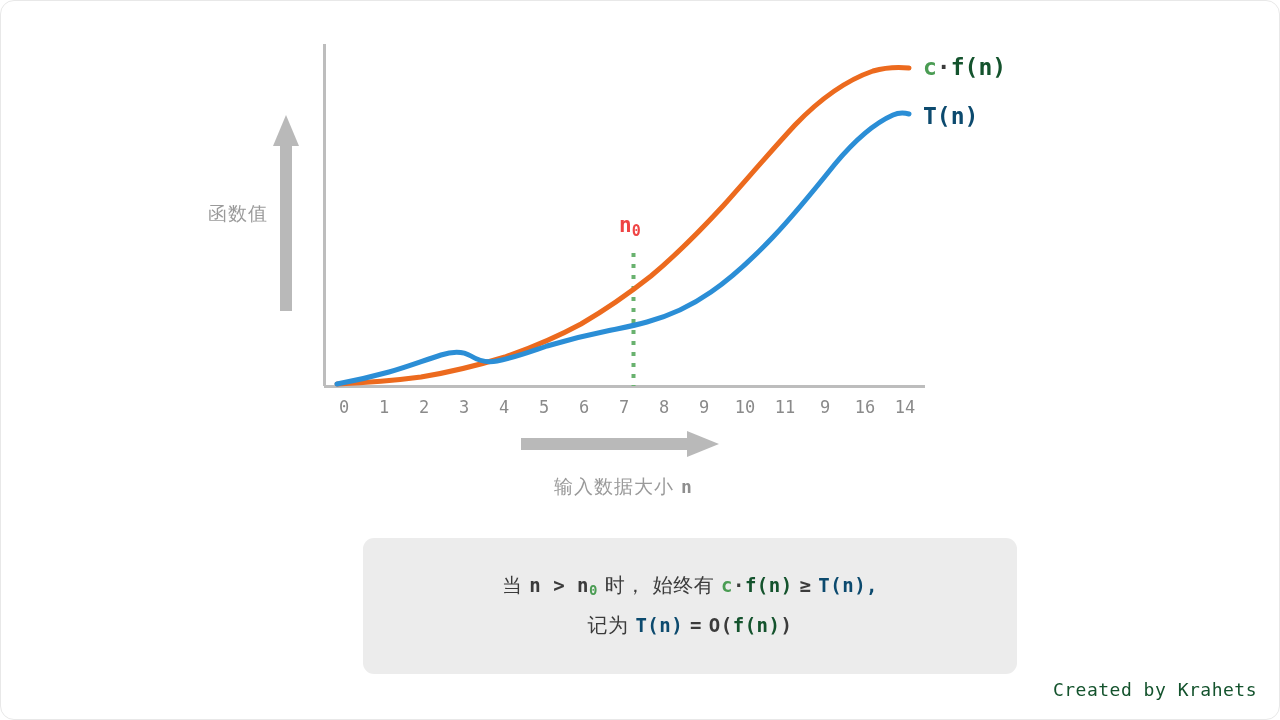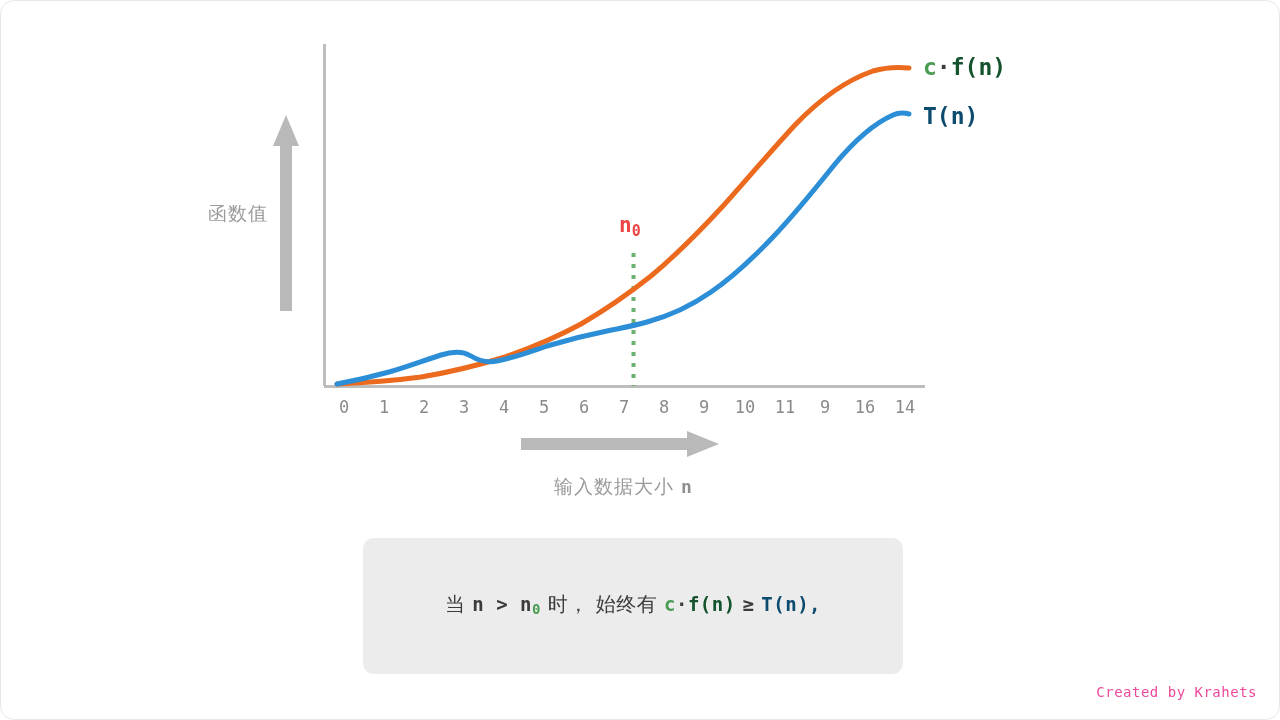--- a/index.html
+++ b/index.html
@@ -94,21 +94,21 @@
   .f-orange { color: #14532d; }
   .t-blue   { color: #0c4a6e; text-align: center; }
   .dark     { color: #3b3b3b; }
   .dot      { color: #3b3b3b; }
 
   
   .caption-box {
     position: absolute;
     left: 362px;
     top: 537px;
-    width: 540px;
+    width: 654px;
     height: 136px;
     background: #ececec;
     border-radius: 11px;
     box-sizing: border-box;
     display: flex;
     flex-direction: column;
     justify-content: center;
     align-items: center;
     padding: 6px 0 8px 0;
   }
@@ -133,22 +133,22 @@
   }
   .cap-line b.strong {
     font-weight: bold;
     color: #2e2e2e;
   }
   .credit {
     position: absolute;
     right: 22px;
     bottom: 19px;
     font-family: "DejaVu Sans Mono", monospace;
-    font-size: 14px;
-    color: #ec4899;
+    font-size: 18px;
+    color: #14532d;
     letter-spacing: 0.5px;
   }
 </style>
 </head>
 <body>
 
 <div id="canvas">
 
   <svg class="plot-svg" viewBox="0 0 1280 720">
 
@@ -221,18 +221,24 @@
       <span>当</span>
       <span class="m dark"><span>n &gt; n</span><sub class="c-green">0</sub></span>
       <span>时，</span>
       <span>始终有</span>
       <span class="m c-green">c</span><span class="m dark">·</span><span class="m f-orange">f(n)</span>
       <span class="m dark">≥</span>
       <span class="m t-blue">T(n),</span>
     </div>
 
 
+    <div class="cap-line">
+      <span>记为</span>
+      <span class="m t-blue">T(n)</span>
+      <span class="m dark">=</span>
+      <span class="m dark">O(</span><span class="m f-orange">f(n)</span><span class="m dark">)</span>
+    </div>
 
   </div>
 
   <div class="credit">Created by Krahets</div>
 
 </div>
 
 </body></html>

